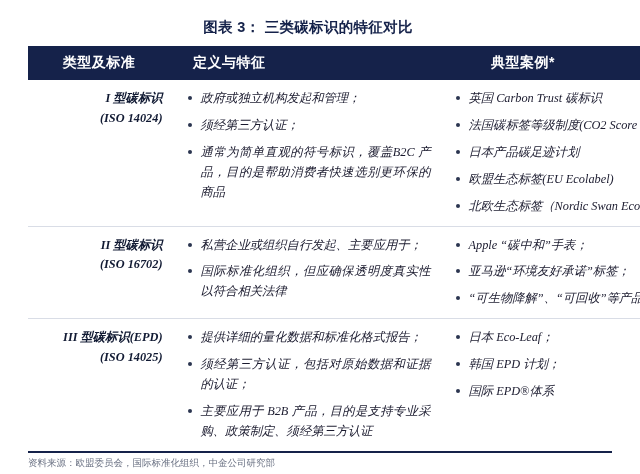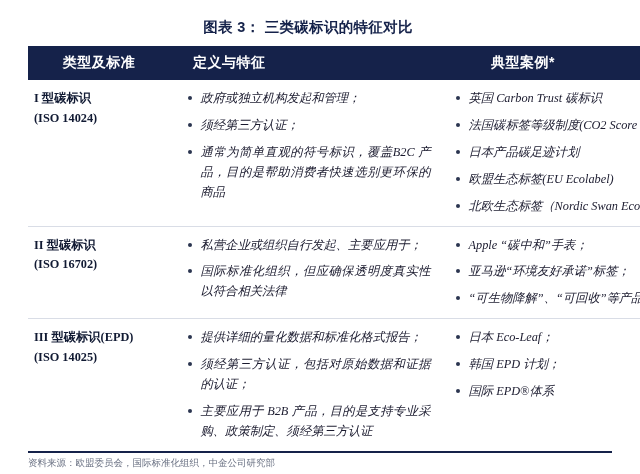--- a/index.html
+++ b/index.html
@@ -53,29 +53,30 @@
     vertical-align: top;
     border-bottom: 1px solid #d9dde6;
     font-size: 12.3px;
     line-height: 1.62;
     padding: 9px 8px 9px 6px;
   }
   table.carbon tbody tr:last-child td {
     border-bottom: none;
   }
   td.type-cell {
-    text-align: left;
+    text-align: right;
     vertical-align: middle;
     font-family: "Liberation Serif", serif;
     font-weight: bold;
     font-size: 12.8px;
     color: #111a33;
     line-height: 1.55;
     padding-left: 2px;
     padding-right: 2px;
+    font-style: italic;
   }
   td.type-cell .iso {
     display: block;
     font-weight: bold;
   }
   ul.bullets {
     margin: 0;
     padding: 0 4px 0 18px;
     list-style: none;
     font-style: italic;

